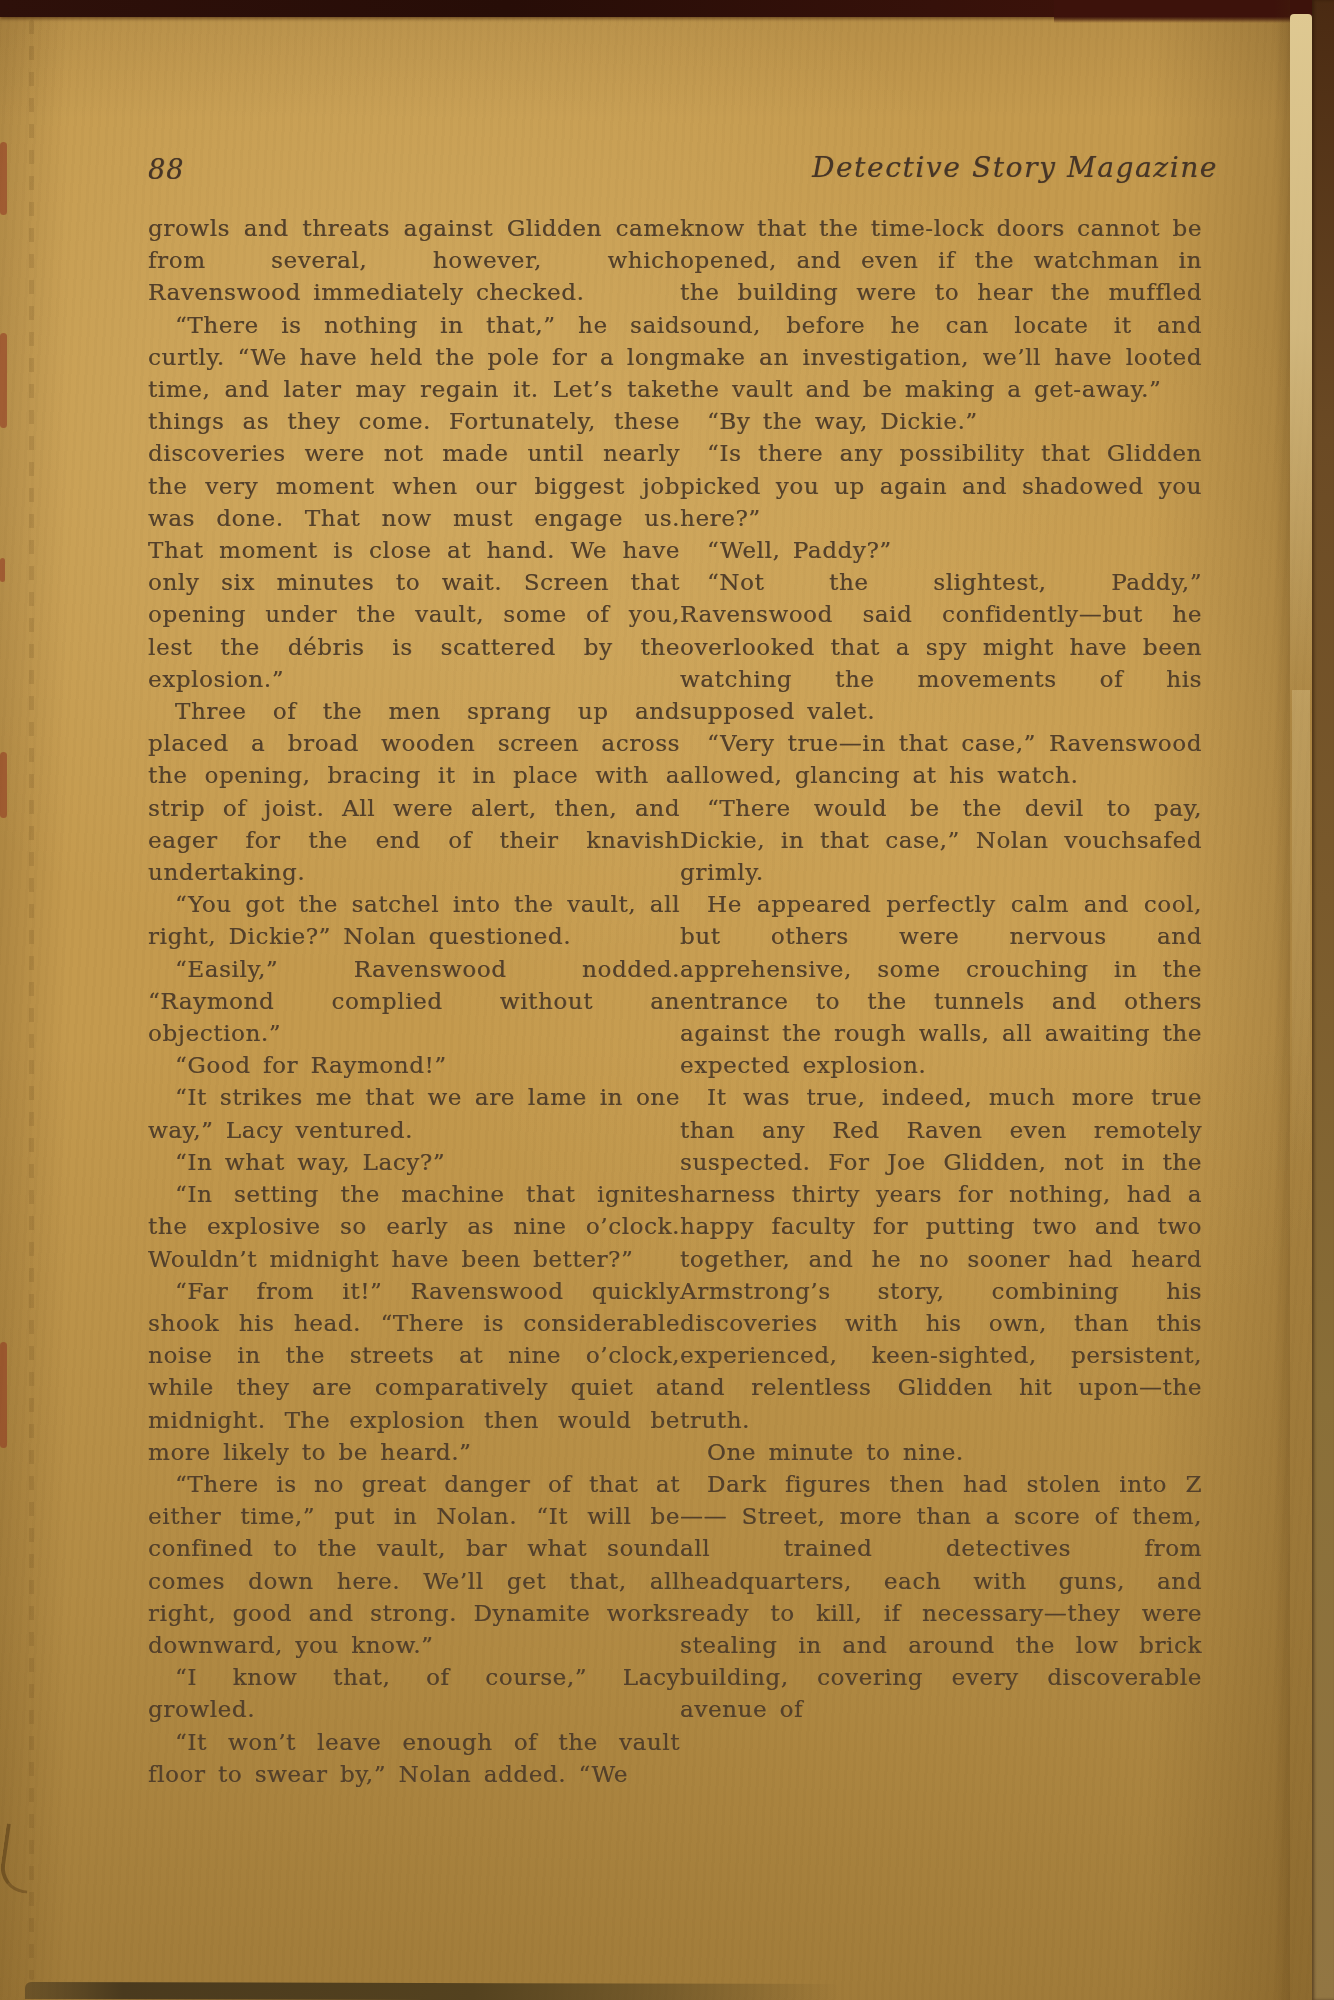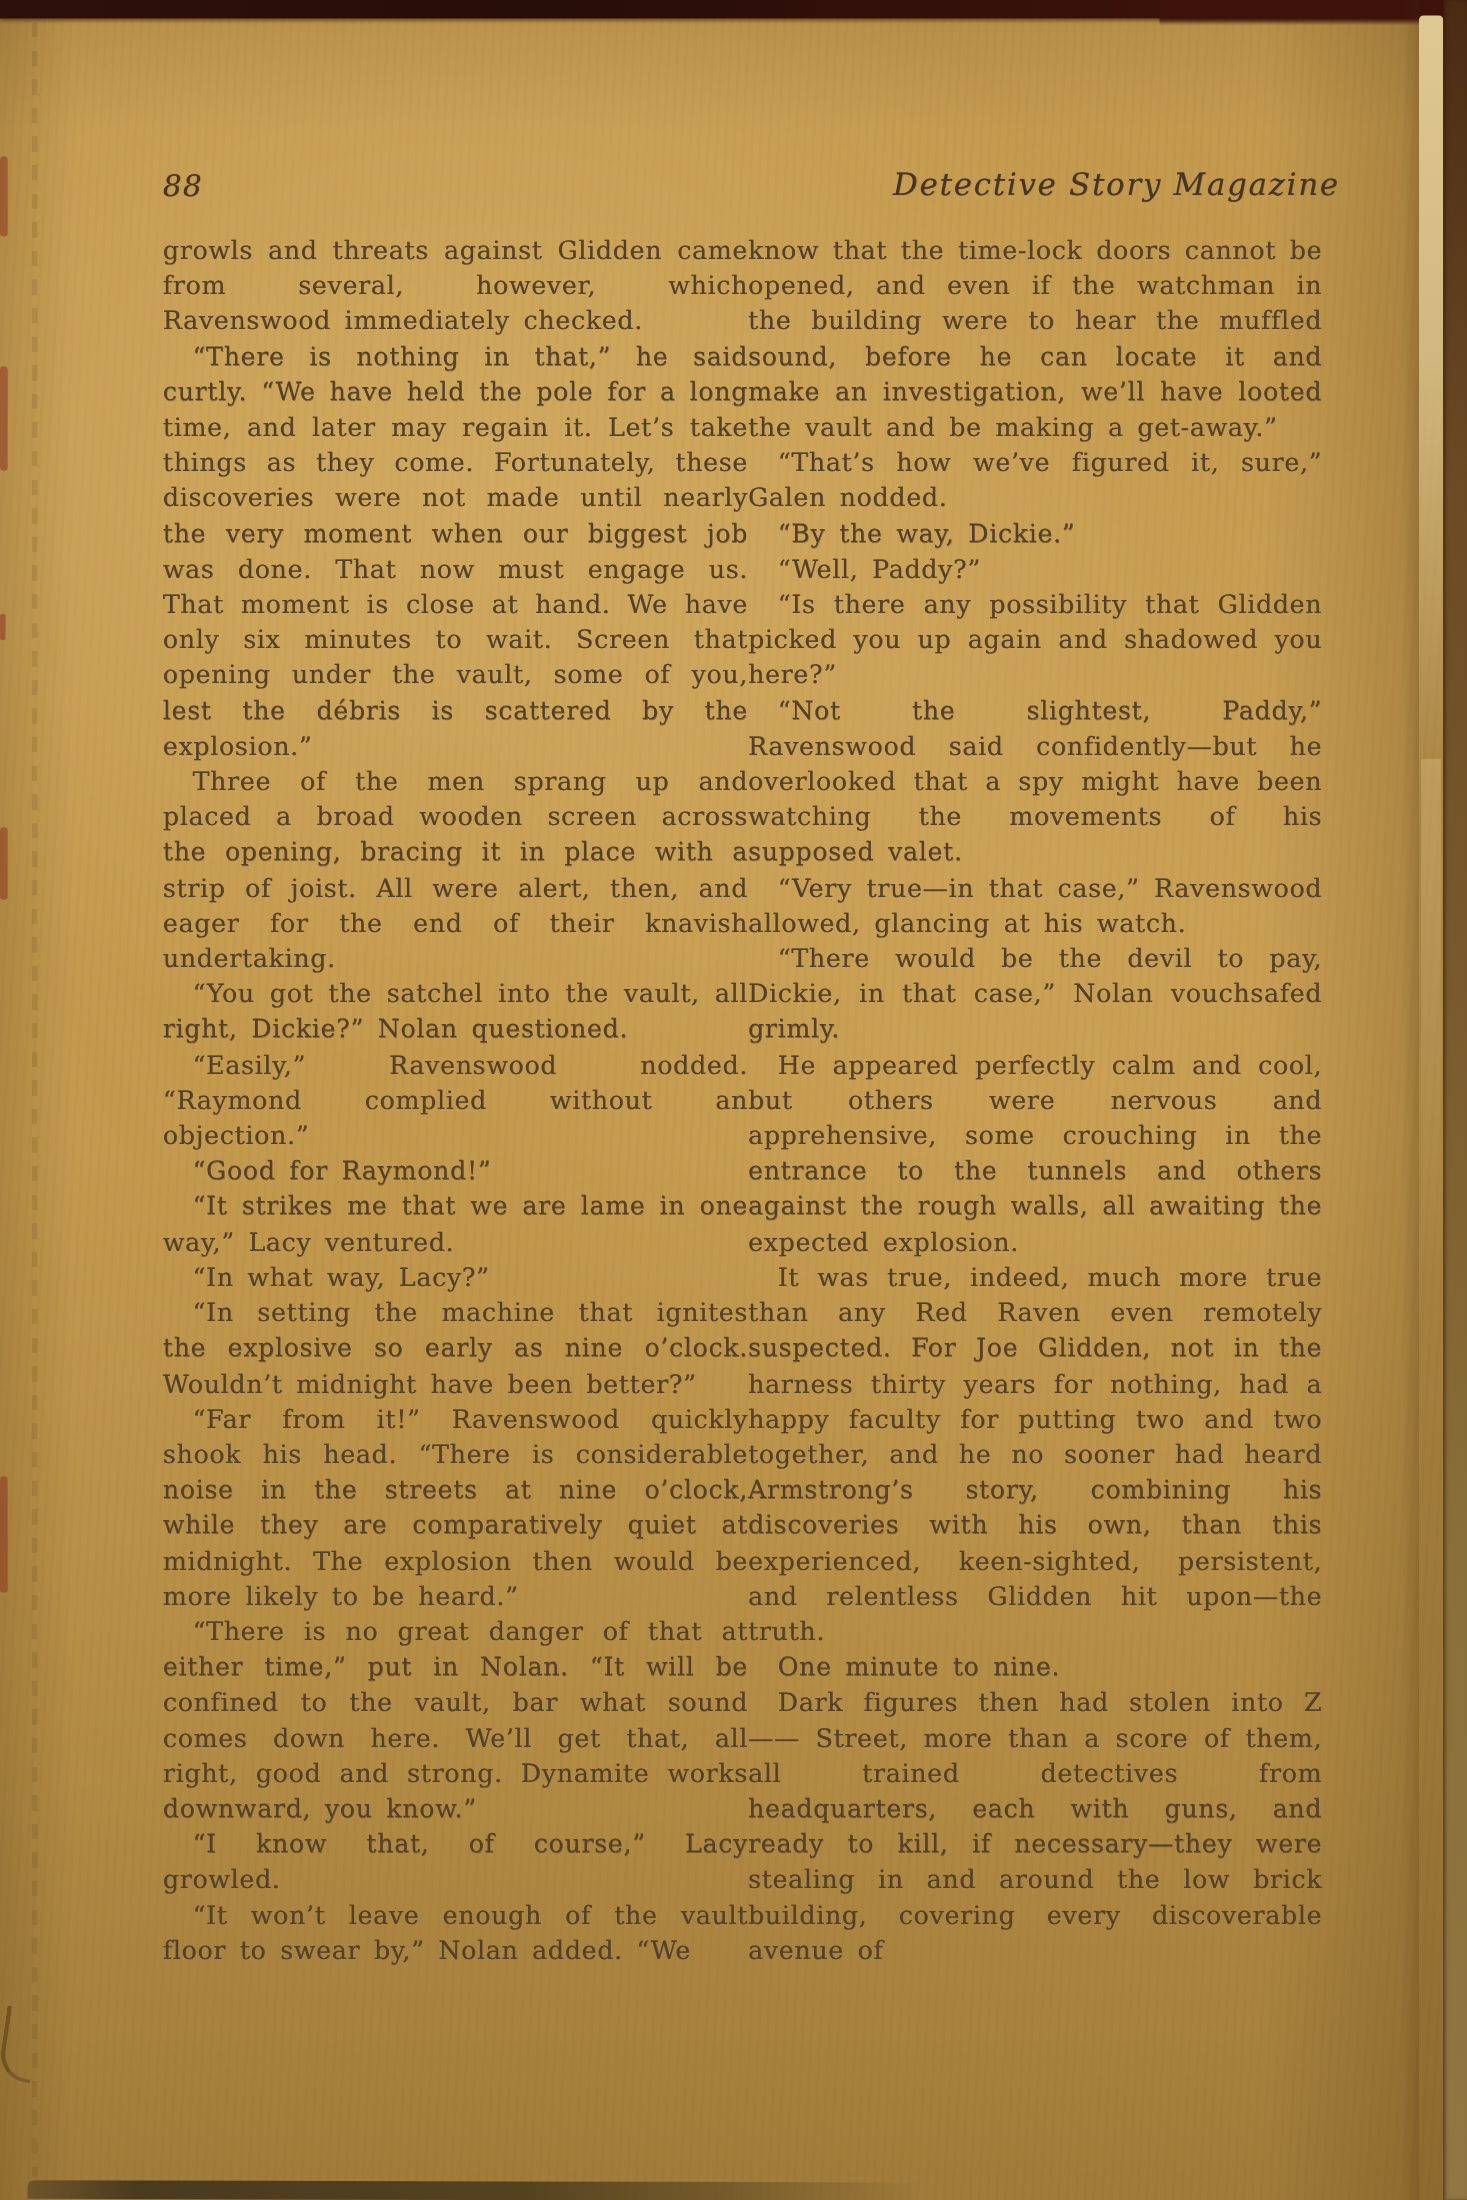--- a/index.html
+++ b/index.html
@@ -141,24 +141,23 @@
         <p class="para">“It strikes me that we are lame in one way,” Lacy ventured.</p>
         <p class="para">“In what way, Lacy?”</p>
         <p class="para">“In setting the machine that ignites the explosive so early as nine o’clock. Wouldn’t midnight have been better?”</p>
         <p class="para">“Far from it!” Ravenswood quickly shook his head. “There is considerable noise in the streets at nine o’clock, while they are comparatively quiet at midnight. The explosion then would be more likely to be heard.”</p>
         <p class="para">“There is no great danger of that at either time,” put in Nolan. “It will be confined to the vault, bar what sound comes down here. We’ll get that, all right, good and strong. Dynamite works downward, you know.”</p>
         <p class="para">“I know that, of course,” Lacy growled.</p>
         <p class="para">“It won’t leave enough of the vault floor to swear by,” Nolan added. “We</p>
       </div>
     <div class="col col-right">
         <p class="para noindent">know that the time-lock doors cannot be opened, and even if the watchman in the building were to hear the muffled sound, before he can locate it and make an investigation, we’ll have looted the vault and be making a get-away.”</p>
-        <p class="para">“That’s how we’ve figured it, sure,” Galen nodded.</p>
         <p class="para">“By the way, Dickie.”</p>
+        <p class="para">“Is there any possibility that Glidden picked you up again and shadowed you here?”</p>
         <p class="para">“Well, Paddy?”</p>
-        <p class="para">“Is there any possibility that Glidden picked you up again and shadowed you here?”</p>
         <p class="para">“Not the slightest, Paddy,” Ravenswood said confidently—but he overlooked that a spy might have been watching the movements of his supposed valet.</p>
         <p class="para">“Very true—in that case,” Ravenswood allowed, glancing at his watch.</p>
         <p class="para">“There would be the devil to pay, Dickie, in that case,” Nolan vouchsafed grimly.</p>
         <p class="para">He appeared perfectly calm and cool, but others were nervous and apprehensive, some crouching in the entrance to the tunnels and others against the rough walls, all awaiting the expected explosion.</p>
         <p class="para">It was true, indeed, much more true than any Red Raven even remotely suspected. For Joe Glidden, not in the harness thirty years for nothing, had a happy faculty for putting two and two together, and he no sooner had heard Armstrong’s story, combining his discoveries with his own, than this experienced, keen-sighted, persistent, and relentless Glidden hit upon—the truth.</p>
         <p class="para">One minute to nine.</p>
         <p class="para">Dark figures then had stolen into Z—— Street, more than a score of them, all trained detectives from headquarters, each with guns, and ready to kill, if necessary—they were stealing in and around the low brick building, covering every discoverable avenue of</p>
       </div>
   </div>
 

